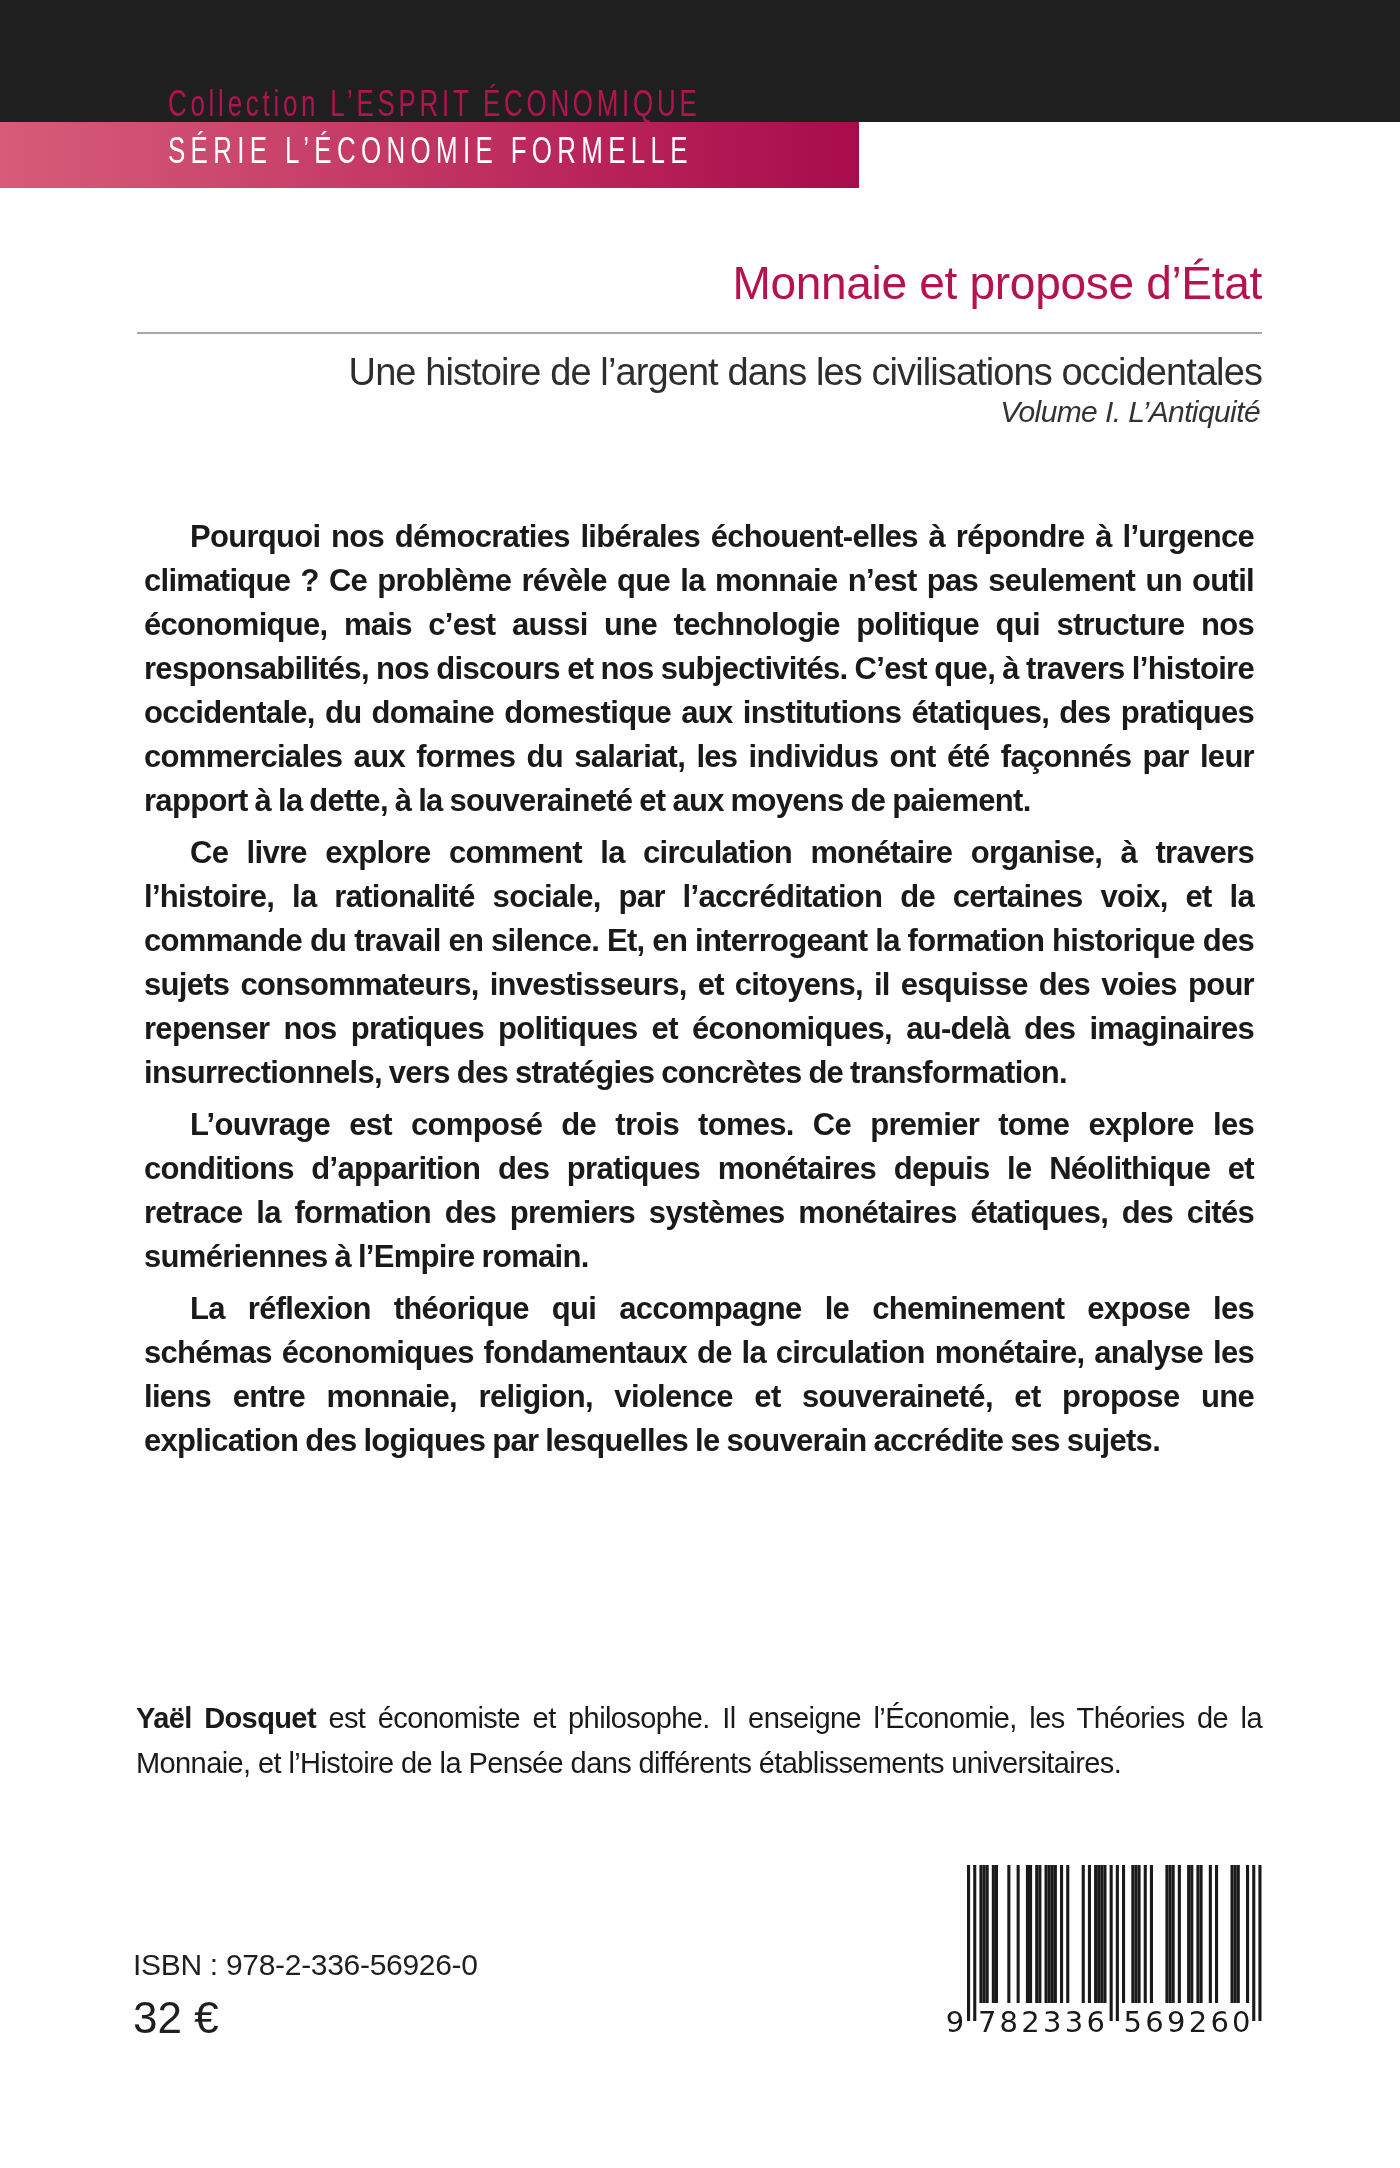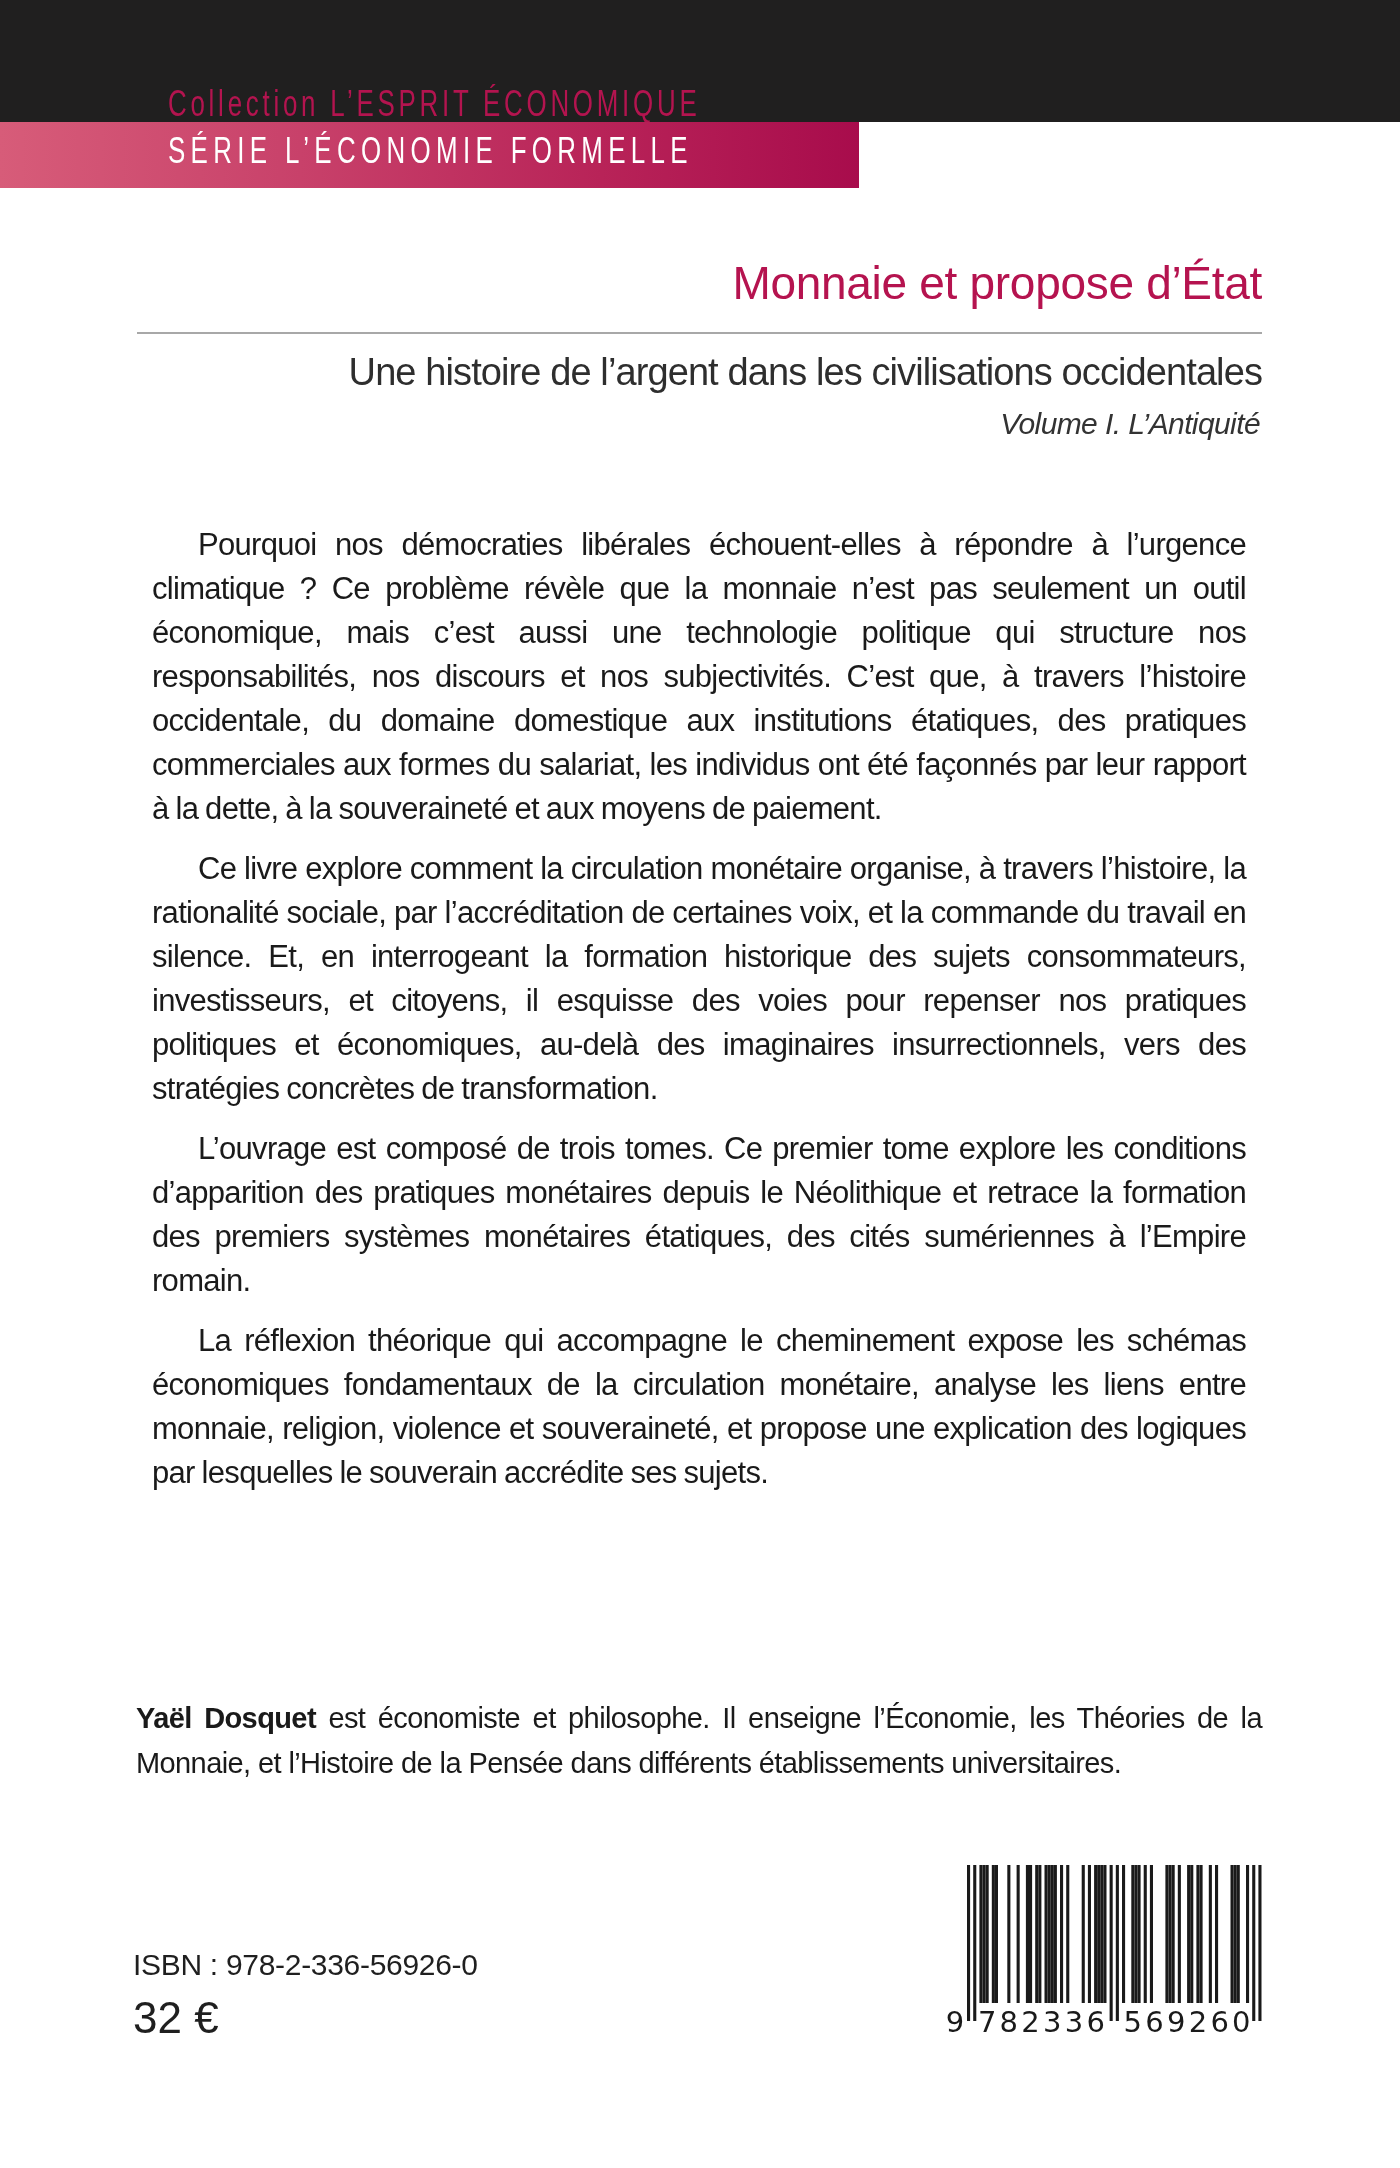--- a/index.html
+++ b/index.html
@@ -37,30 +37,30 @@
   .rule {
     position: absolute; left: 137px; top: 332px; width: 1125px; height: 0;
     border-top: 2px solid #a8a8a8;
   }
   .subtitle {
     position: absolute; right: 138px; top: 349px;
     font-size: 38px; line-height: 46px; color: #2e2e2e; white-space: nowrap;
     font-weight: normal; letter-spacing: -0.9px;
   }
   .volume {
-    position: absolute; right: 140px; top: 406px;
+    position: absolute; right: 140px; top: 394px;
     font-size: 30px; line-height: 36px; color: #333333; white-space: nowrap;
     font-style: italic; letter-spacing: -0.6px;
   }
   .body {
     position: absolute; left: 136px; top: 507px; width: 1126px;
     font-size: 31px; line-height: 44px; color: #1a1a1a;
     text-align: justify; letter-spacing: -0.7px; word-spacing: -1px;
   }
-  .body p { margin: 16px; text-indent: 46px; }
+  .body p { margin: 8px; text-indent: 46px; font-weight: bold; }
   .bio {
     position: absolute; left: 136px; top: 1696px; width: 1126px;
     font-size: 29px; line-height: 45px; color: #1a1a1a;
     text-align: justify; letter-spacing: -0.6px;
   }
   .bio .author { font-weight: bold; }
   .isbn {
     position: absolute; left: 133px; top: 1947px;
     font-size: 30px; line-height: 36px; color: #1f1f1f; white-space: nowrap;
     letter-spacing: -0.3px;

